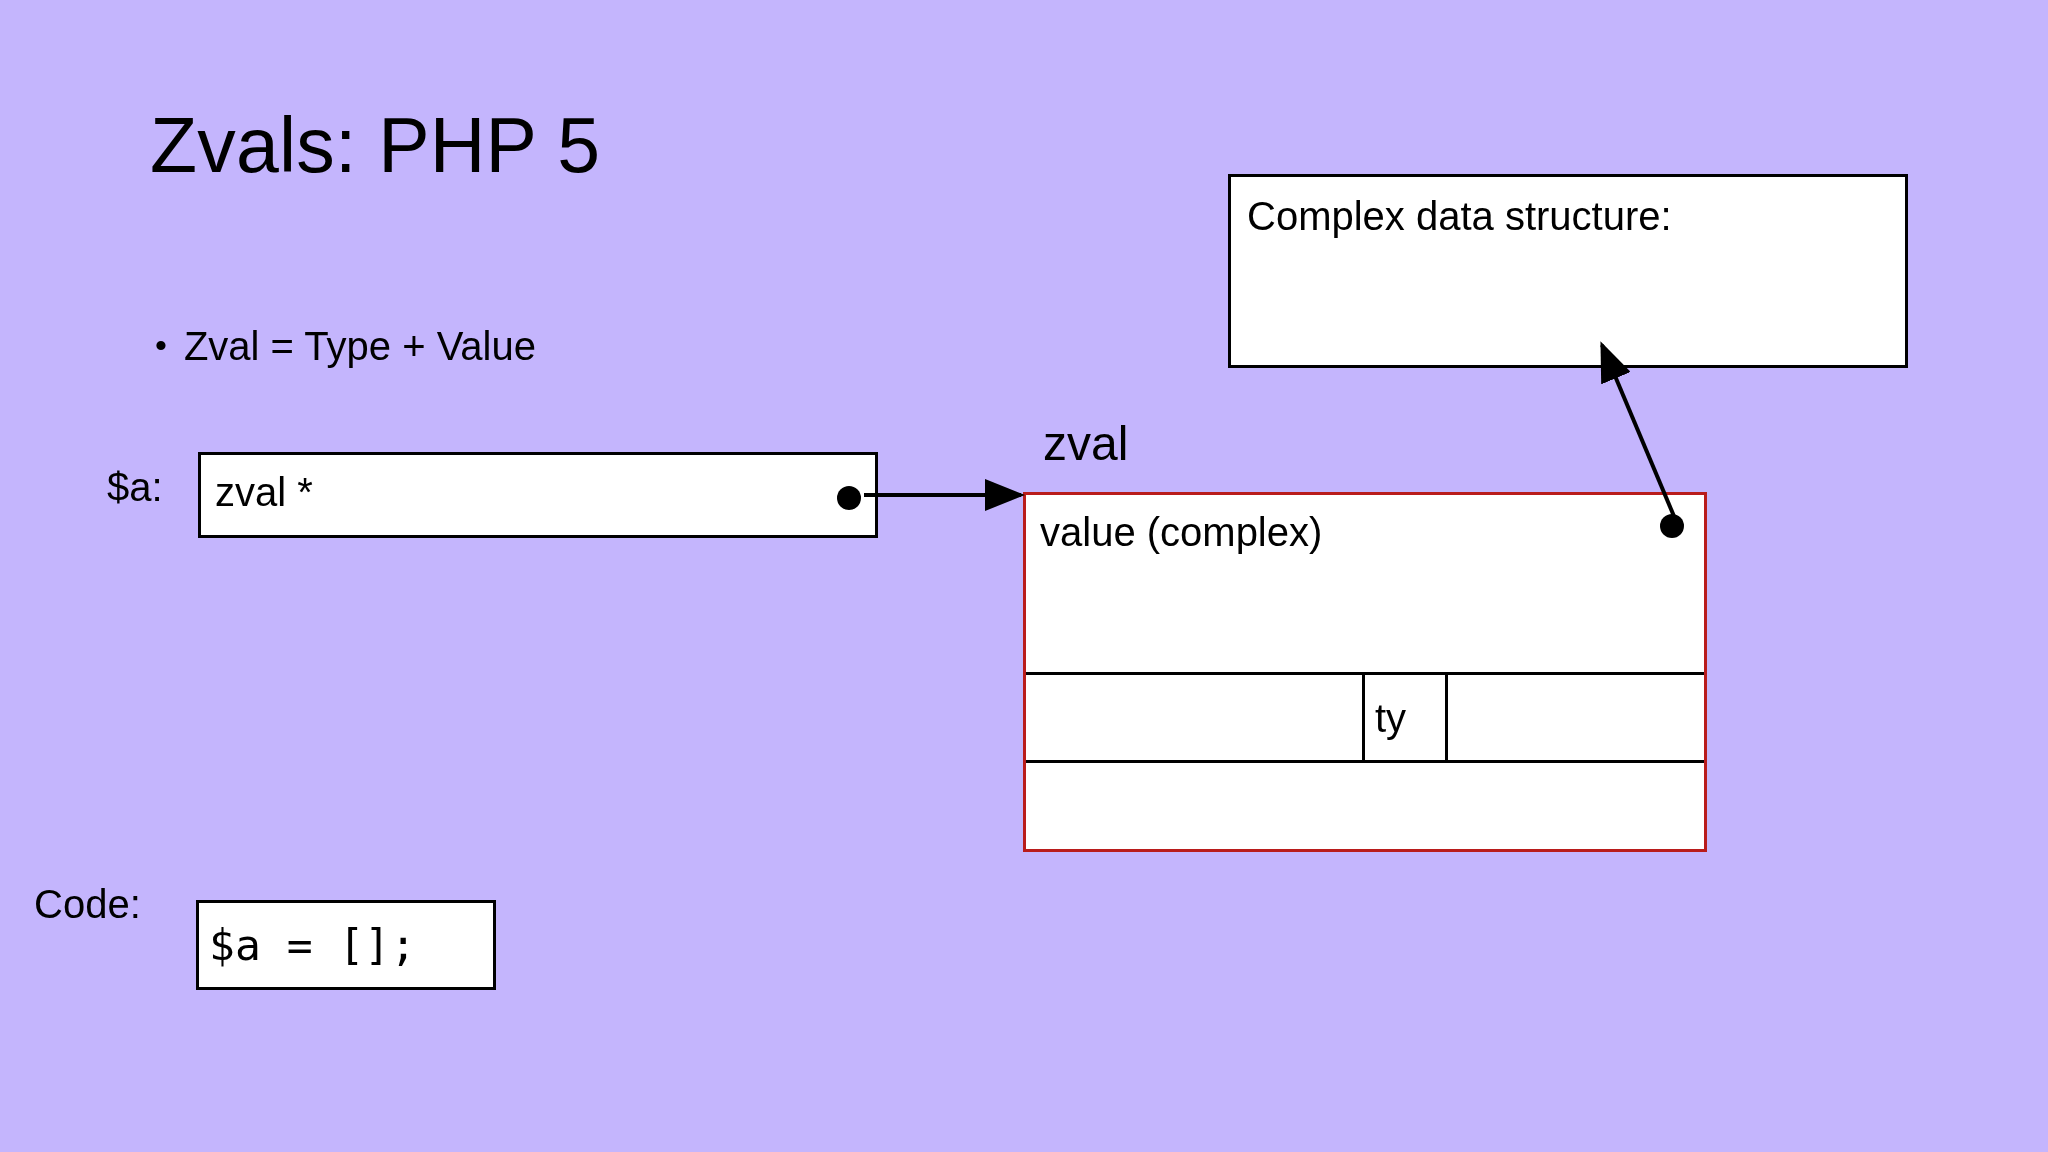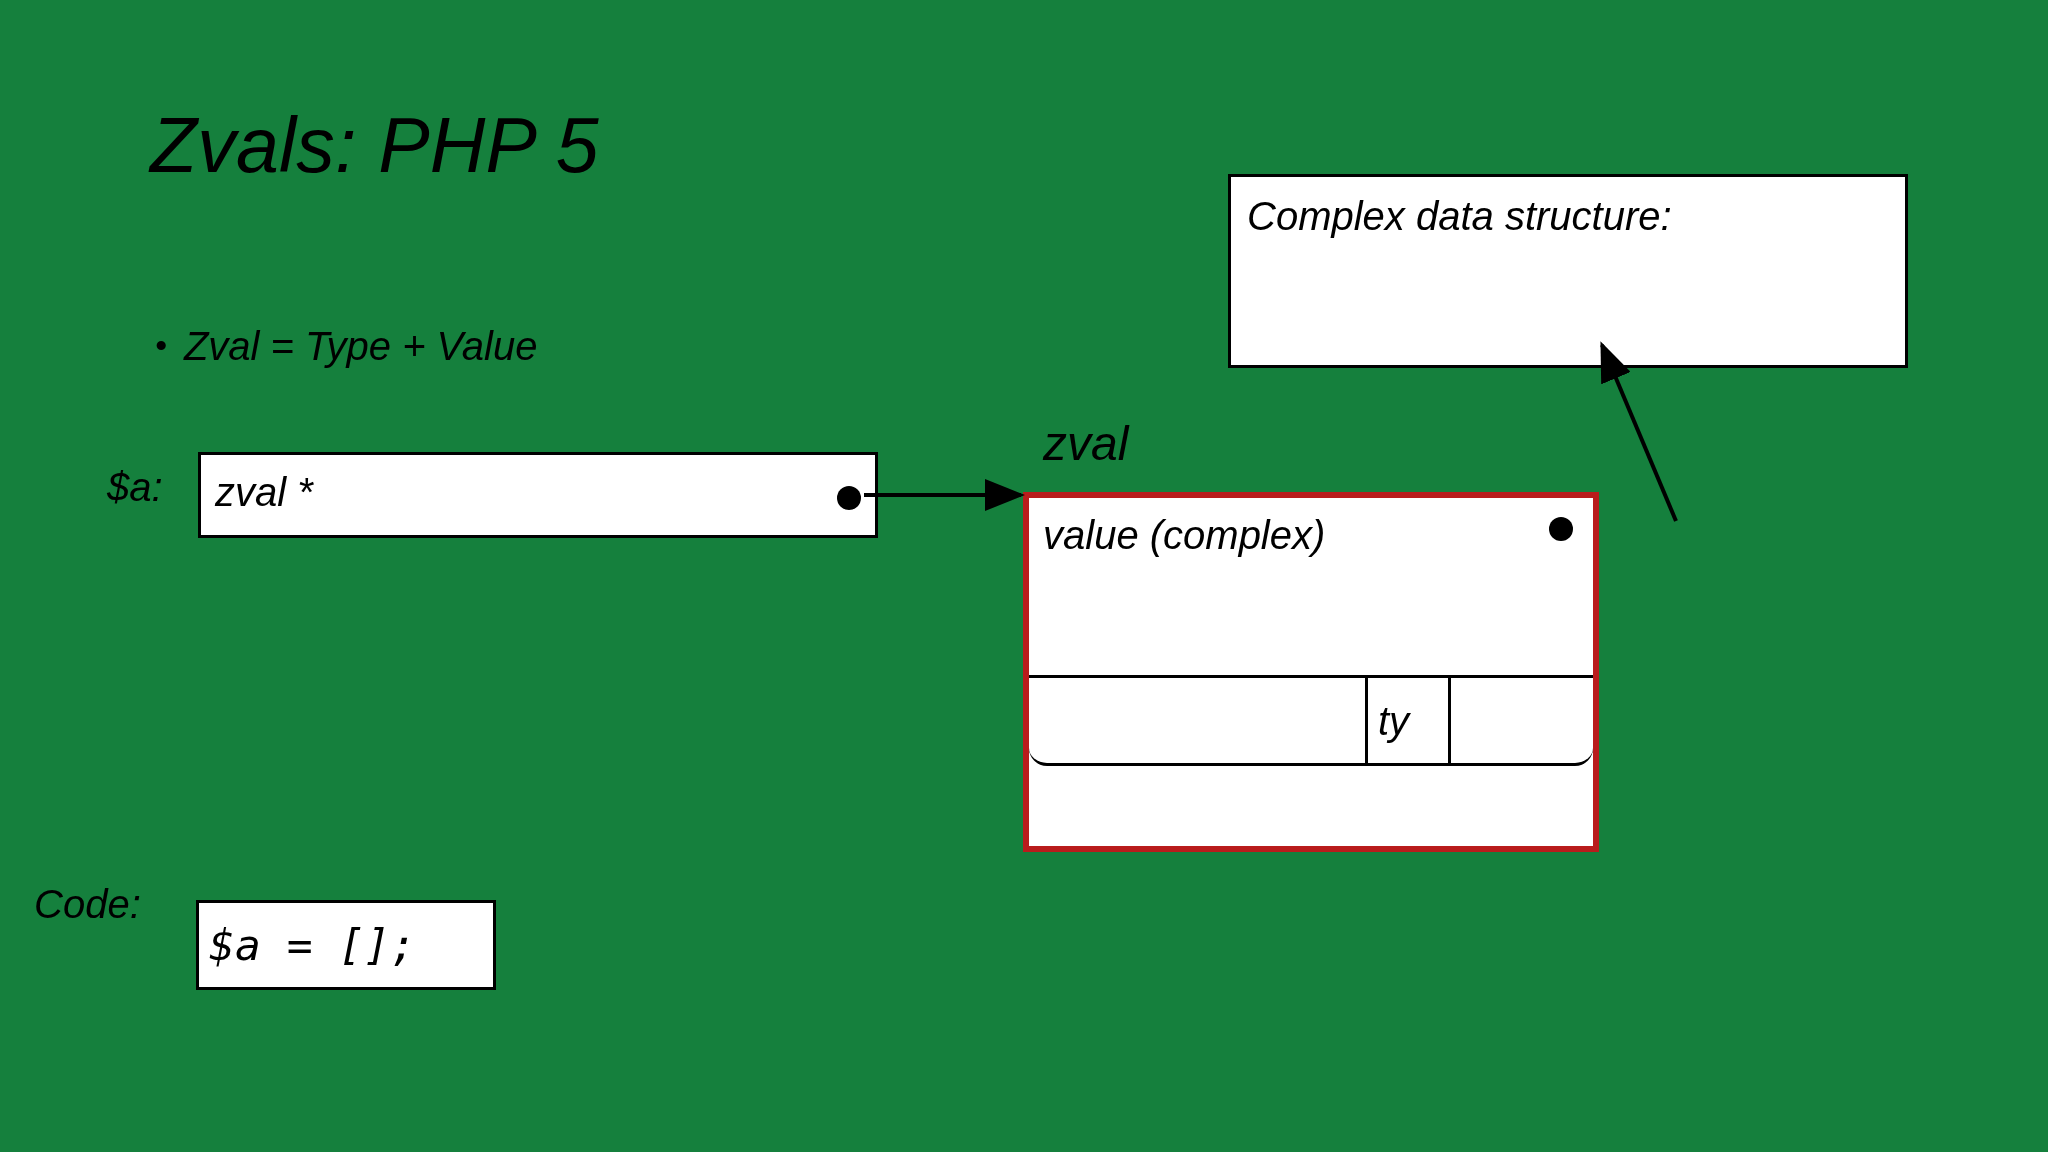--- a/index.html
+++ b/index.html
@@ -9,23 +9,22 @@
     background: #ffffff;
   }
   body {
     font-family: "Liberation Sans", sans-serif;
     color: #000000;
   }
   #slide {
     position: relative;
     width: 2048px;
     height: 1152px;
-    background: #15803d;
+    background: #c4b5fd;
     overflow: hidden;
-    font-style: italic;
   }
 
   
   #slide-title {
     position: absolute;
     left: 150px;
     top: 105px;
     font-size: 77px;
     font-weight: 400;
     line-height: 1.05;
@@ -100,39 +99,39 @@
     font-size: 48px;
     line-height: 1.2;
     white-space: nowrap;
   }
 
   
   #zval-box {
     position: absolute;
     left: 1023px;
     top: 492px;
-    width: 576px;
+    width: 684px;
     height: 360px;
-    border: 6px solid #b91c1c;
+    border: 3px solid #b91c1c;
     box-sizing: border-box;
     background: #ffffff;
     display: flex;
     flex-direction: column;
   }
   #zval-box .struct-row {
     position: relative;
     box-sizing: border-box;
     border-bottom: 3px solid #000000;
     display: flex;
   }
   #zval-box .struct-row:last-child {
     border-bottom: none;
   }
   #row-value { height: 180px; }
-  #row-type  { height: 88px; border-radius: 18px; }
+  #row-type  { height: 88px; }
   #row-last  { flex: 1 1 auto; }
 
   .struct-cell {
     position: relative;
     box-sizing: border-box;
     border-right: 3px solid #000000;
     display: flex;
     align-items: center;
   }
   .struct-cell:last-child { border-right: none; }

